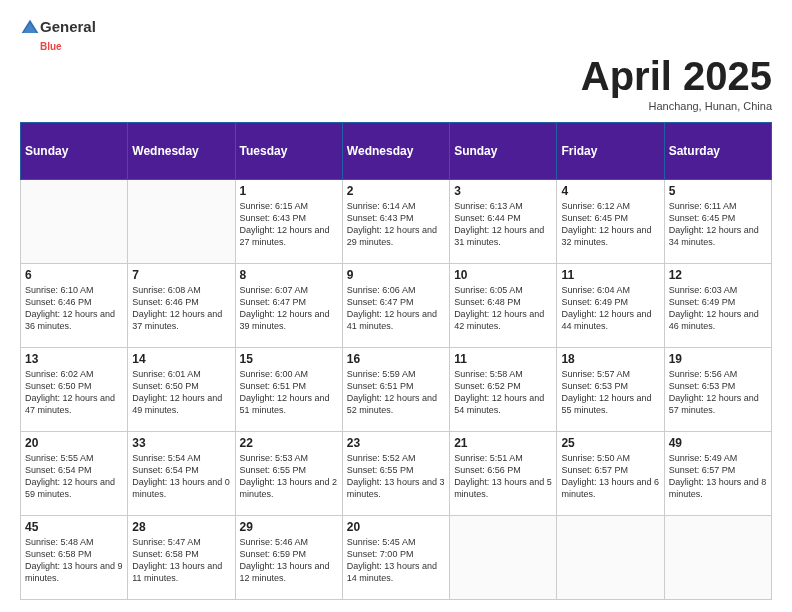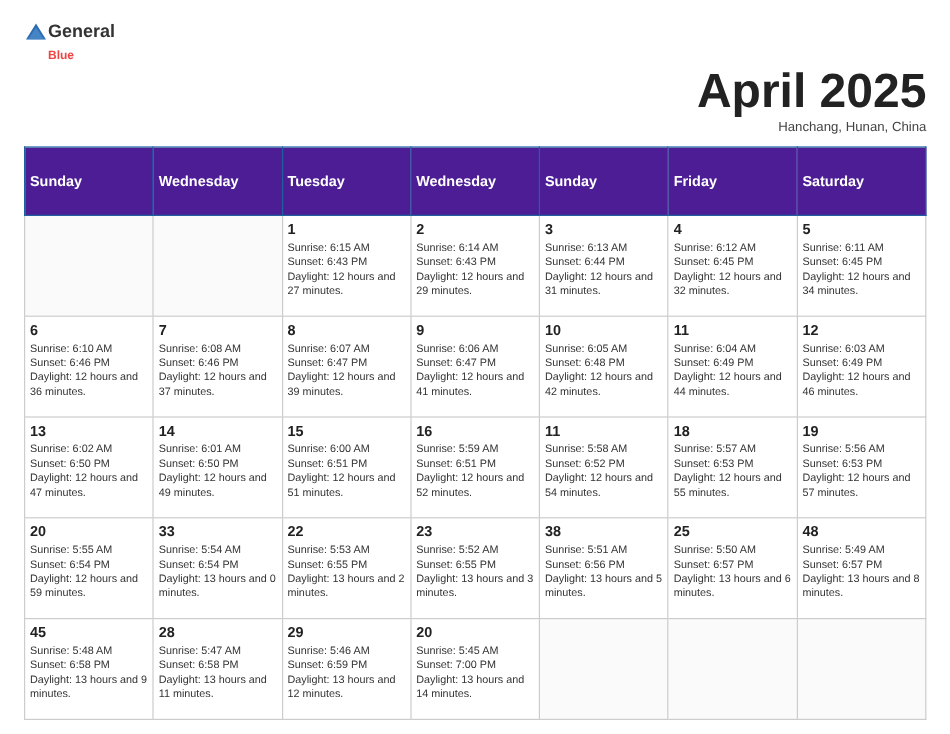--- a/index.html
+++ b/index.html
@@ -216,29 +216,29 @@
           </td>
           <td>
             <span class="day-num">22</span>
             <div class="day-detail">Sunrise: 5:53 AM<br>Sunset: 6:55 PM<br>Daylight: 13 hours and 2 minutes.</div>
           </td>
           <td>
             <span class="day-num">23</span>
             <div class="day-detail">Sunrise: 5:52 AM<br>Sunset: 6:55 PM<br>Daylight: 13 hours and 3 minutes.</div>
           </td>
           <td>
-            <span class="day-num">38</span>
+            <span class="day-num">21</span>
             <div class="day-detail">Sunrise: 5:51 AM<br>Sunset: 6:56 PM<br>Daylight: 13 hours and 5 minutes.</div>
           </td>
           <td>
             <span class="day-num">25</span>
             <div class="day-detail">Sunrise: 5:50 AM<br>Sunset: 6:57 PM<br>Daylight: 13 hours and 6 minutes.</div>
           </td>
           <td>
-            <span class="day-num">48</span>
+            <span class="day-num">49</span>
             <div class="day-detail">Sunrise: 5:49 AM<br>Sunset: 6:57 PM<br>Daylight: 13 hours and 8 minutes.</div>
           </td>
         </tr>
         <tr>
           <td>
             <span class="day-num">45</span>
             <div class="day-detail">Sunrise: 5:48 AM<br>Sunset: 6:58 PM<br>Daylight: 13 hours and 9 minutes.</div>
           </td>
           <td>
             <span class="day-num">28</span>

